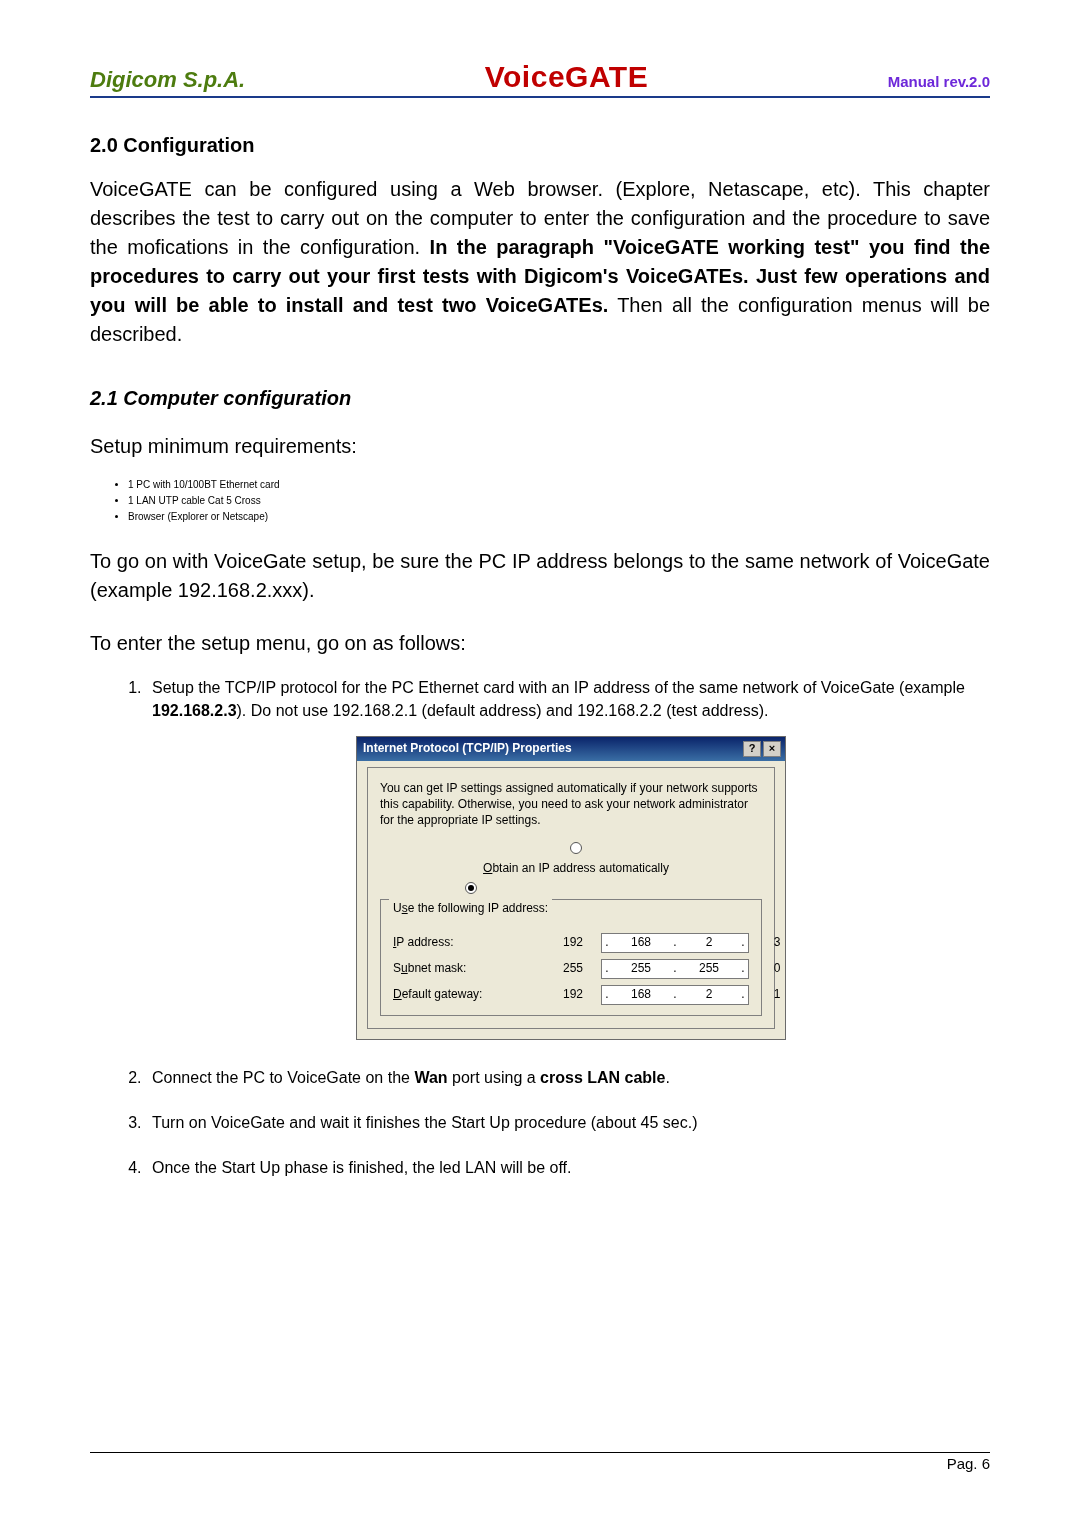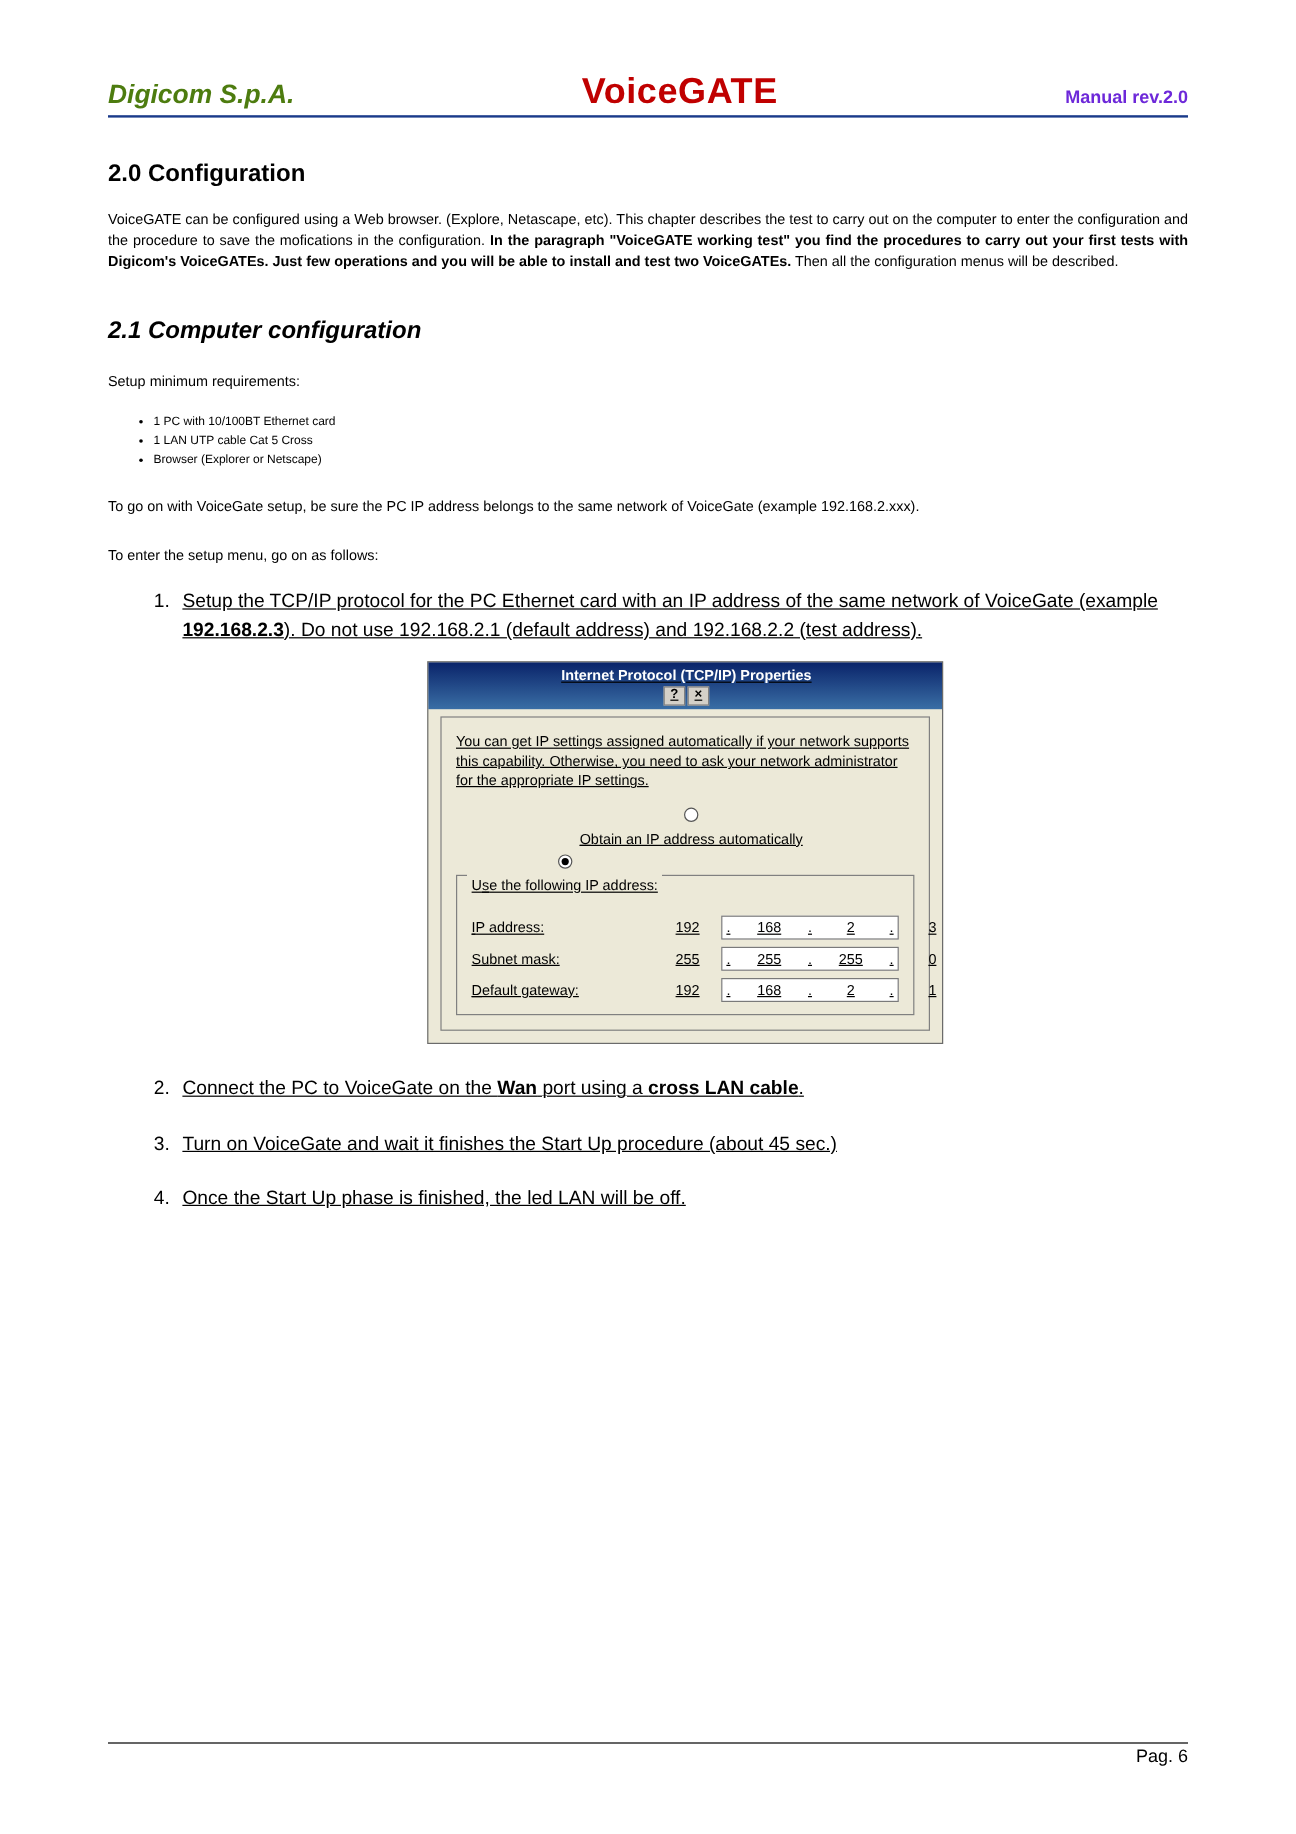--- a/index.html
+++ b/index.html
@@ -46,38 +46,37 @@
     margin-bottom: 18px;
   }
   .h3 {
     font-size: 20px;
     font-weight: bold;
     font-style: italic;
     margin-top: 38px;
     margin-bottom: 22px;
   }
   .para {
-    font-size: 12px;
+    font-size: 20px;
     line-height: 1.45;
     text-align: justify;
     margin-bottom: 6px;
   }
   .para .bold { font-weight: bold; }
   ul.req {
     list-style: disc;
     margin: 16px 0 22px 38px;
     font-size: 10px;
     line-height: 1.6;
   }
   ol.steps {
     list-style: decimal;
     margin: 18px 0 0 56px;
     font-size: 16px;
     line-height: 1.45;
-    text-decoration: underline;
   }
   ol.steps li { margin-bottom: 22px; padding-left: 6px; }
   ol.steps li span.bold { font-weight: bold; }
 
   
   .dialog-wrap {
     display: flex;
     justify-content: center;
     margin: 14px 0 26px 0;
   }
@@ -90,21 +89,20 @@
   }
   .titlebar {
     background: linear-gradient(#0a246a, #3a6ea5);
     color: #fff;
     font-weight: bold;
     font-size: 12px;
     padding: 3px 4px 3px 6px;
     display: flex;
     justify-content: space-between;
     align-items: center;
-    flex-direction: column;
   }
   .titlebar-btns { display: flex; gap: 2px; }
   .tb-btn {
     width: 18px; height: 16px;
     background: #d4d0c8;
     border: 1px solid #808080;
     color: #000;
     font-weight: bold;
     font-size: 11px;
     display: flex; align-items: center; justify-content: center;

